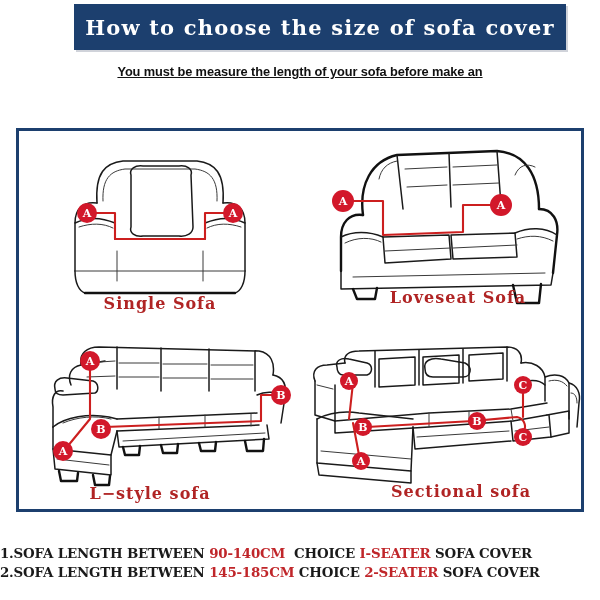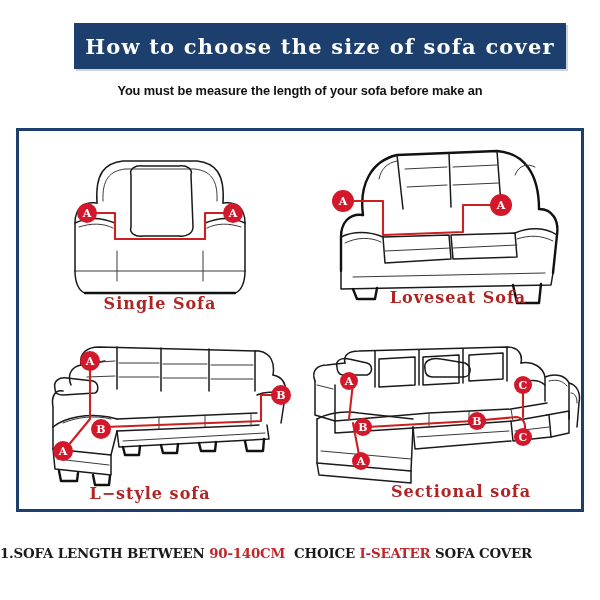--- a/index.html
+++ b/index.html
@@ -10,21 +10,21 @@
   body {
     width: 600px;
     height: 600px;
     overflow: hidden;
     font-family: "Liberation Sans", sans-serif;
     position: relative;
   }
 
   
   #banner-wrap {
-    padding-top: 23px;
+    padding-top: 4px;
     display: flex;
     justify-content: center;
     margin-left: 40px;
   }
   #title-banner {
     width: 492px;
     height: 46px;
     background: #1c3f6e;
     display: flex;
     align-items: center;
@@ -43,20 +43,21 @@
   
   #subtitle {
     margin: 13px auto 0 auto;
     width: 470px;
     text-align: center;
     color: #111111;
     font-size: 12.8px;
     font-weight: bold;
     line-height: 17px;
     letter-spacing: -0.1px;
+    text-decoration: underline;
   }
   #subtitle .sub-line { display: block; white-space: nowrap; }
 
   
   #illus-frame {
     position: absolute;
     left: 16px;
     top: 128px;
     width: 568px;
     height: 384px;
@@ -377,13 +378,16 @@
       </g>
       <text class="cap-txt" x="160" y="174">Sectional sofa</text>
     </svg>
   </div>
 </div>
 
 <div id="spec-list">
   <div class="spec-row">
     <span>1.</span><span>SOFA LENGTH BETWEEN</span>&nbsp;<span class="hl">90-140CM</span>&nbsp;&nbsp;<span>CHOICE</span>&nbsp;<span class="hl">I-SEATER</span>&nbsp;<span>SOFA COVER</span>
   </div>
+  <div class="spec-row">
+    <span>2.</span><span>SOFA LENGTH BETWEEN</span>&nbsp;<span class="hl">145-185CM</span>&nbsp;<span>CHOICE</span>&nbsp;<span class="hl">2-SEATER</span>&nbsp;<span>SOFA COVER</span>
+  </div>
 </div>
 
 </body></html>

